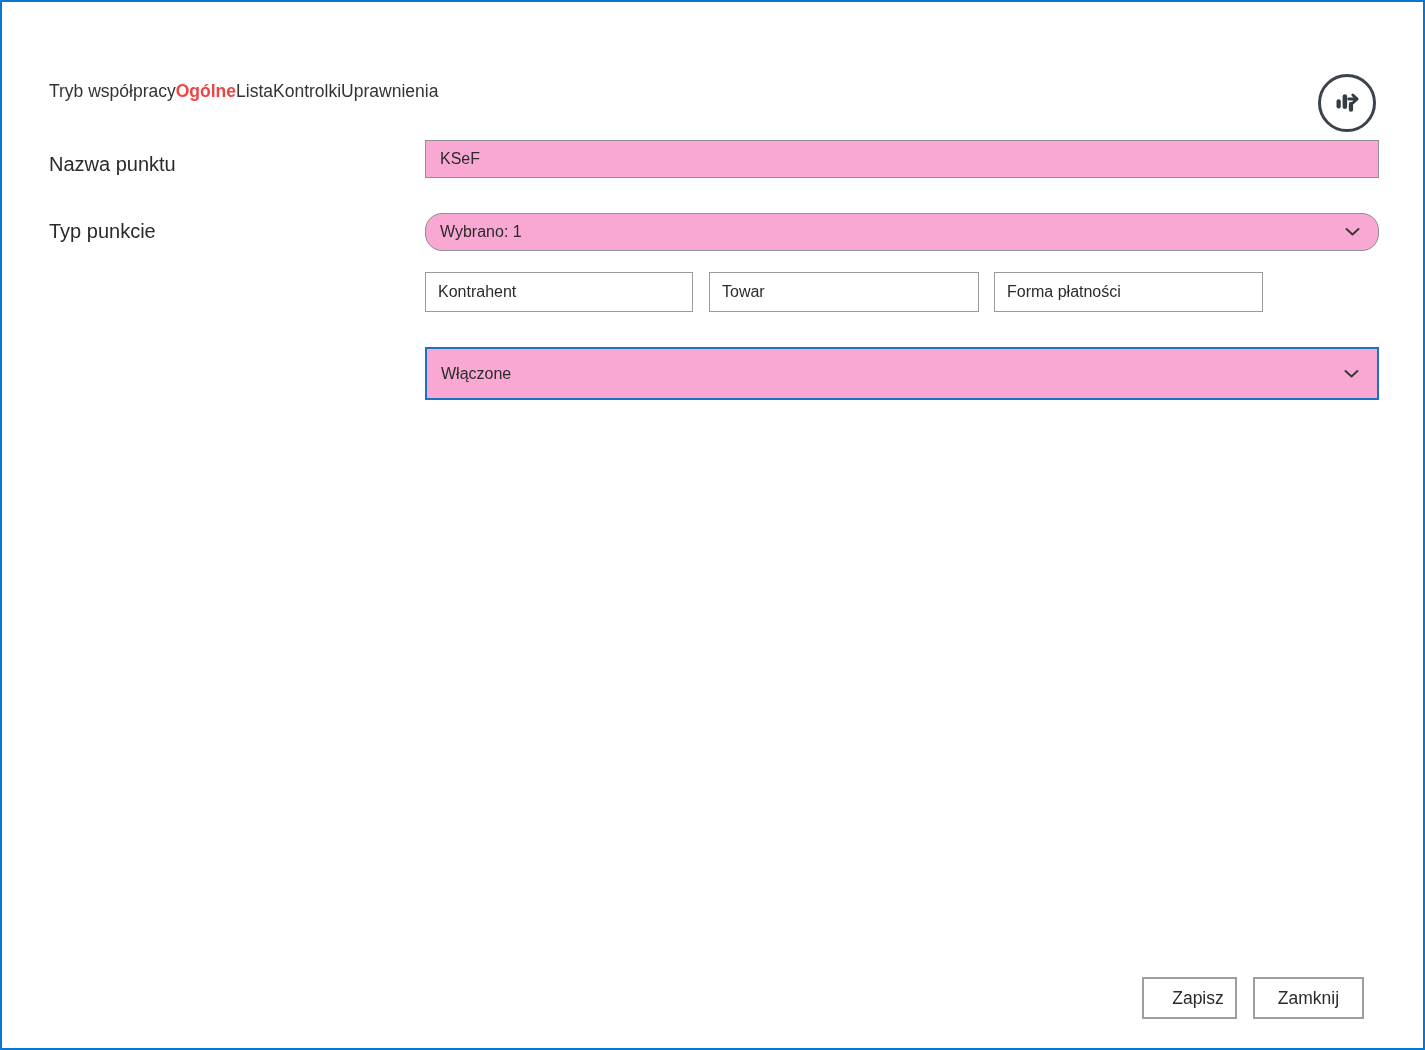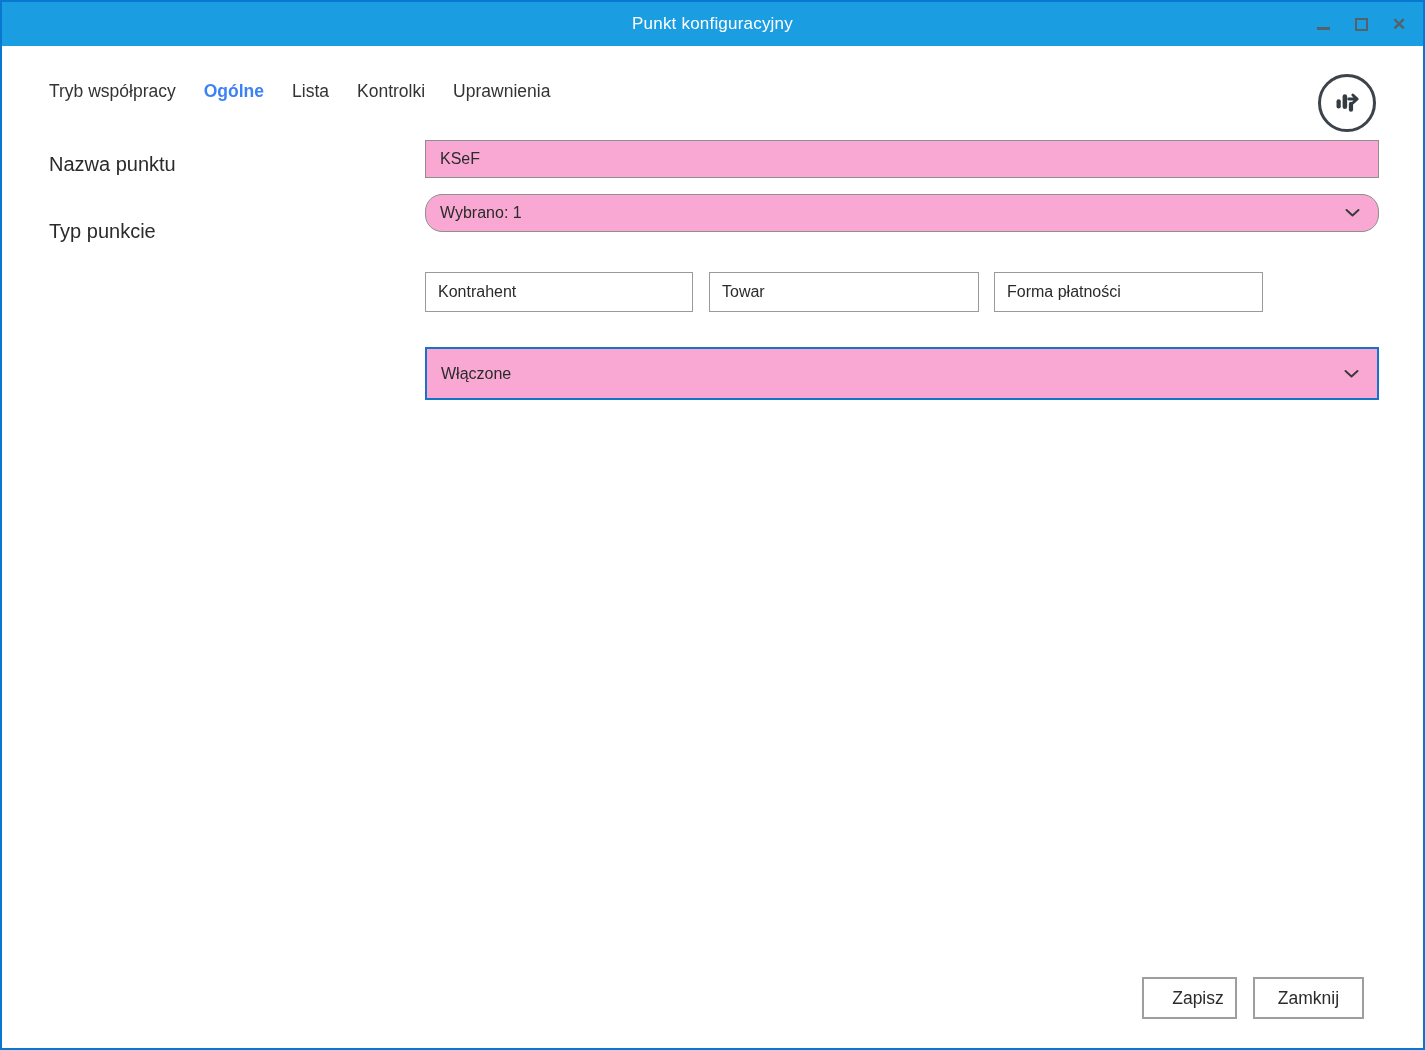--- a/index.html
+++ b/index.html
@@ -22,24 +22,24 @@
     display:flex; align-items:center; gap:22px;
   }
   .win-btn{ width:16px; height:16px; display:flex; align-items:center; justify-content:center; cursor:pointer; }
   .glyph-min{ width:13px; height:3px; background:#55606a; margin-top:8px; }
   .glyph-max{ width:13px; height:13px; border:2px solid #55606a; }
   .glyph-close{ color:#55606a; font-size:17px; line-height:1; font-weight:bold; }
 
   
   .tabs{
     position:absolute; top:79px; left:47px;
-    display:flex; gap:28px; font-size:17.5px; color:#333333;
+    display:flex; font-size:17.5px; color:#333333;
   }
   .tab{ cursor:pointer; white-space:nowrap; }
-  .tab.active{ color:#3b82f6; font-weight:bold; }
+  .tab.active{ color:#ef4444; font-weight:bold; }
 
   
   .icon-circle{
     position:absolute; top:72px; right:47px;
     width:58px; height:58px; border:3px solid #3c434b; border-radius:50%;
     display:flex; align-items:center; justify-content:center; cursor:pointer; background:#fff;
   }
 
   
   .field-label{
@@ -69,34 +69,20 @@
     display:flex; align-items:center; justify-content:center; cursor:pointer;
   }
   .btn-save{ left:1140px; top:975px; width:95px;padding-left:17px; }
   .btn-close{ left:1251px; top:975px; width:111px; }
 </style>
 </head>
 <body>
 
 <div class="window">
 
-  <div class="titlebar">
-    <span class="titlebar-title">Punkt konfiguracyjny</span>
-    <div class="win-controls">
-      <div class="win-btn">
-          <span class="glyph-min"></span>
-        </div>
-      <div class="win-btn">
-          <span class="glyph-max"></span>
-        </div>
-      <div class="win-btn">
-          <span class="glyph-close">✕</span>
-        </div>
-    </div>
-  </div>
 
   <div class="tabs">
     <div class="tab">Tryb współpracy</div>
     <div class="tab active">Ogólne</div>
     <div class="tab">Lista</div>
     <div class="tab">Kontrolki</div>
     <div class="tab">Uprawnienia</div>
   </div>
 
   <div class="icon-circle">
@@ -105,21 +91,21 @@
       <rect x="8.9" y="5.8" width="3.2" height="10.4" rx="1.6" fill="#343b42"></rect>
       <rect x="13.3" y="11.2" width="3" height="7" rx="1.5" fill="#343b42"></rect>
       <path d="M13.2 9.2 H18.4 M16.1 6.4 L19.2 9.2 L16.1 12.0" stroke="#343b42" stroke-width="2" fill="none" stroke-linecap="round" stroke-linejoin="round"></path>
     </svg>
   </div>
 
   <div class="field-label" style="top:143px; line-height:38px;">Nazwa punktu</div>
   <input class="text-input" style="top: 138px;" type="text" value="KSeF">
 
   <div class="field-label" style="top:210px; line-height:38px;">Typ punkcie</div>
-  <div class="dropdown" style="top:192px;border-radius:17px;">
+  <div class="dropdown" style="top:211px;border-radius:17px;">
     <span>Wybrano: 1</span>
     <svg class="chev" width="15" height="9" viewBox="0 0 15 9">
         <path d="M1.5 1.5 L7.5 7 L13.5 1.5"></path>
       </svg>
   </div>
 
   <input class="attr-input" style="top: 270px; left: 423px; width: 268px;" type="text" value="Kontrahent">
   <input class="attr-input" style="top: 270px; left: 707px; width: 270px;" type="text" value="Towar">
   <input class="attr-input" style="top: 270px; left: 992px; width: 269px;" type="text" value="Forma płatności">
 

